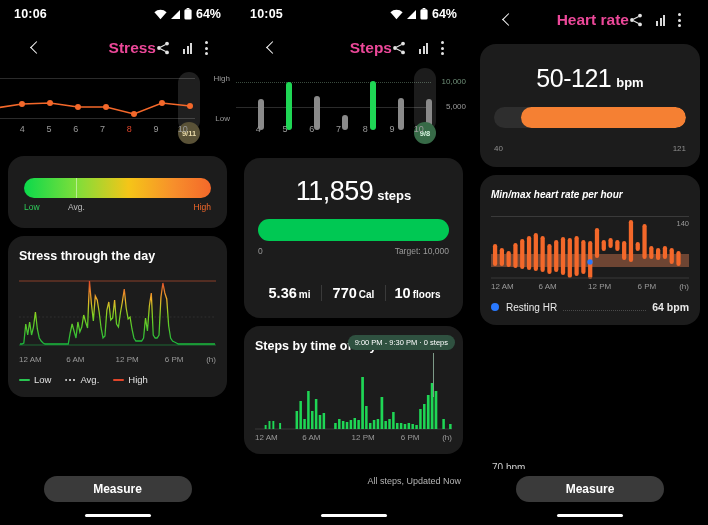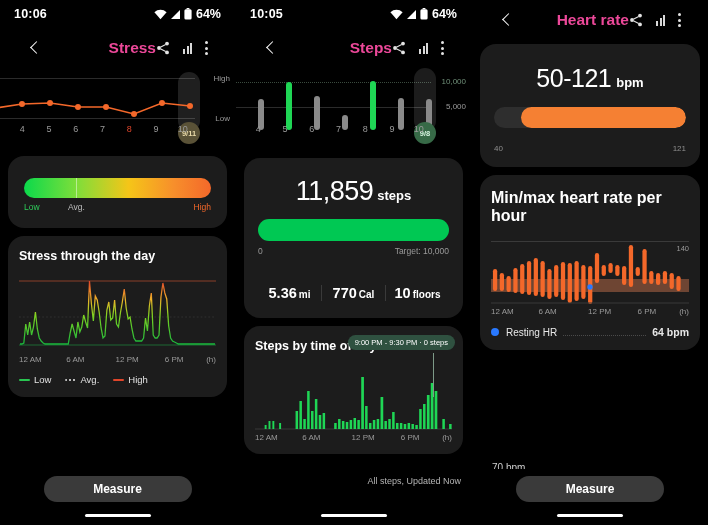--- a/index.html
+++ b/index.html
@@ -508,21 +508,21 @@
       <div class="hr-track">
         <div class="hr-fill"></div>
       </div>
       <div class="hr-meta">
         <span>40</span>
         <span>121</span>
       </div>
     </div>
 
     <div class="card" style="padding:14px 11px 12px;">
-      <div class="card-title" style="font-size:16px;">Min/max heart rate per hour</div>
+      <div class="card-title" style="font-size:10px;font-style:italic;">Min/max heart rate per hour</div>
 
       <div style="position:relative;margin-top:16px;">
         <div style="position:absolute;left:0;right:0;top:0;height:1px;background:#3a3a3a;"></div>
         <div style="position:absolute;right:0;top:3px;color:#9a9a9a;font-size:7.5px;">140</div>
 
         <svg class="chart-svg" viewBox="0 0 204 64" preserveAspectRatio="none" style="height:64px;margin-top:12px;">
           <rect x="0" y="38" width="204" height="13" fill="#6e4533"></rect>
           <g fill="#f4682a">
             <rect x="2" y="28" width="4.4" height="22" rx="2.2"></rect>
             <rect x="9" y="32" width="4.4" height="18" rx="2.2"></rect>

